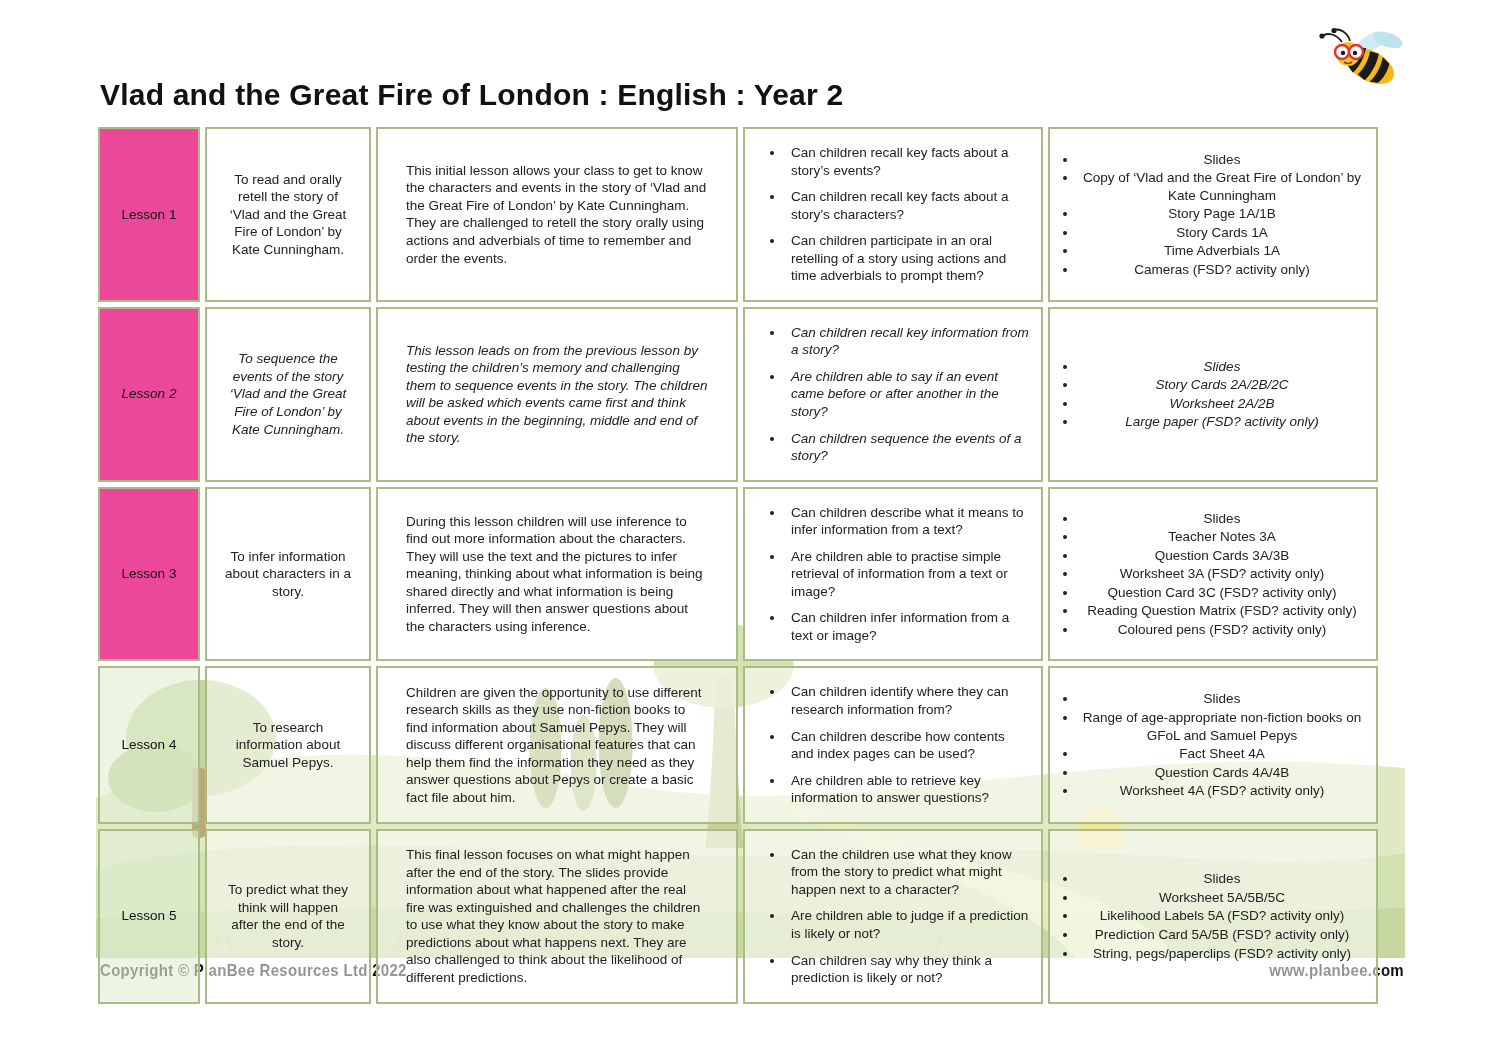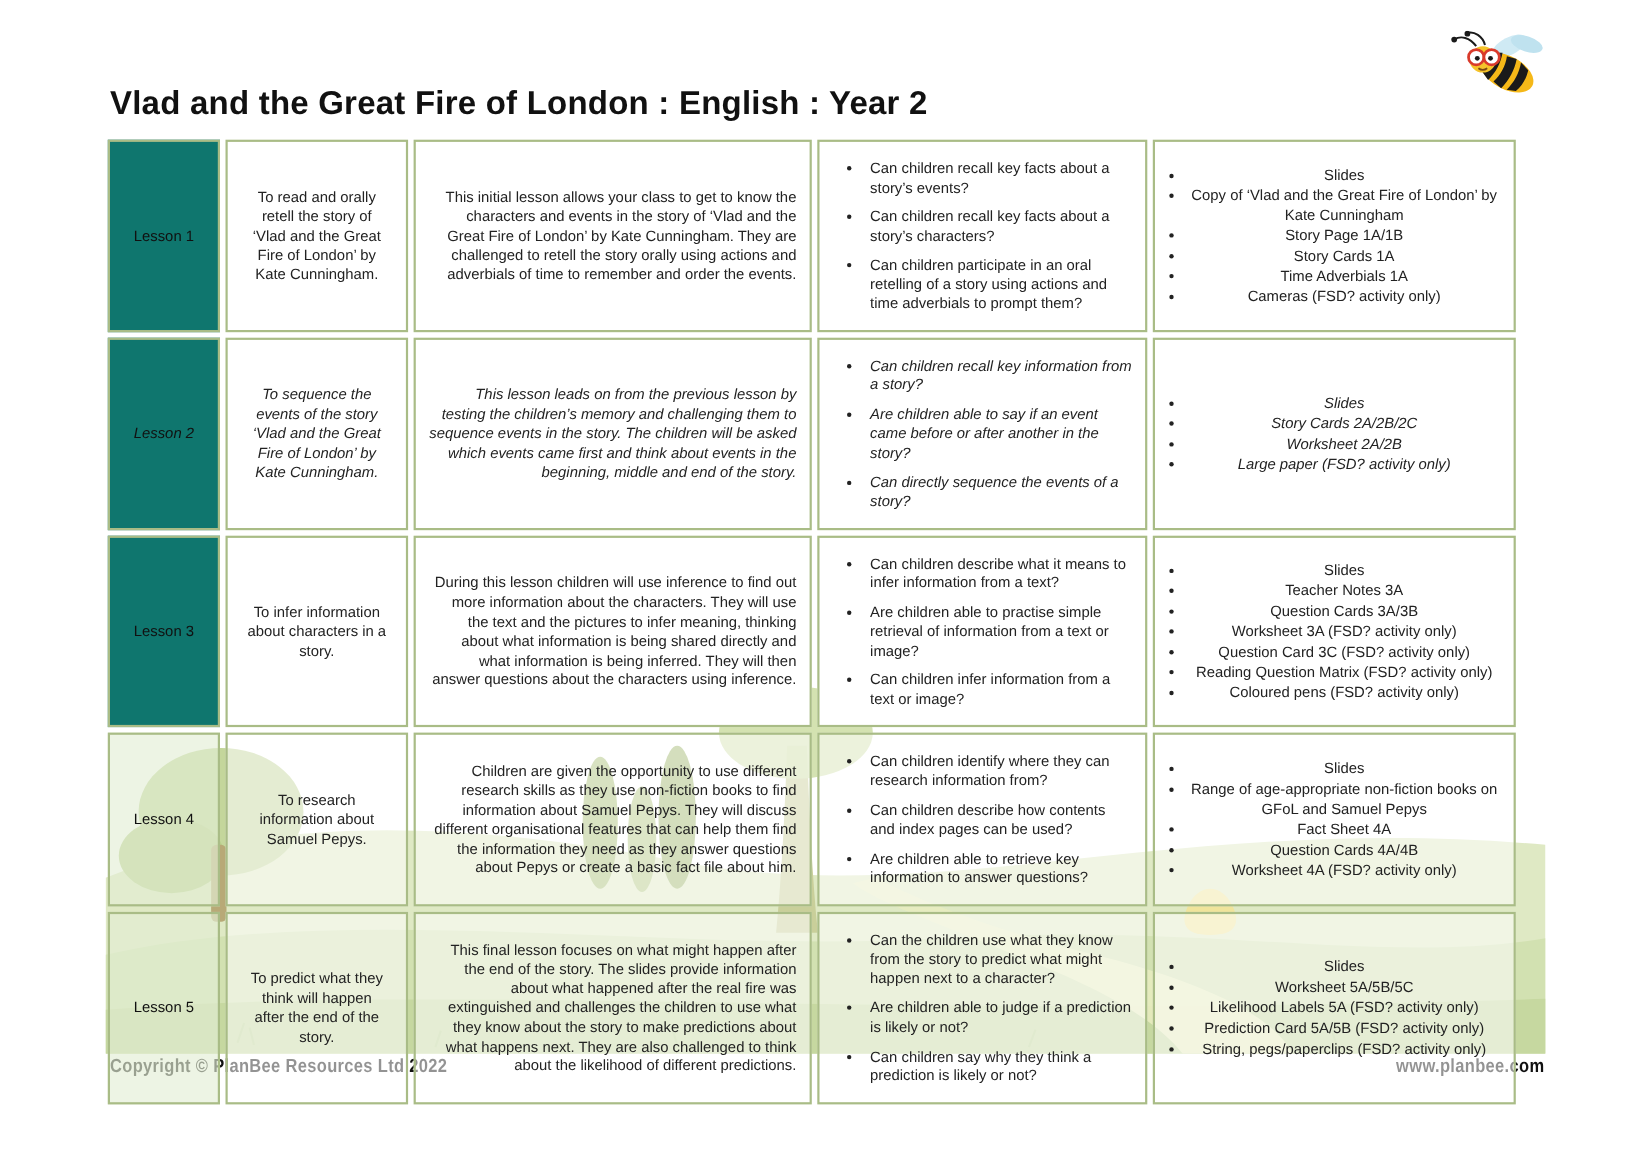--- a/index.html
+++ b/index.html
@@ -42,25 +42,25 @@
     border:2px solid #a9bc86;
     vertical-align:middle;
     font-size:13.5px;line-height:1.3;font-weight:normal;
   }
   .corner{border:none !important;background:transparent !important;}
   th.colhead{
     background:#dce8c6;height:38px;
     font-size:16px;font-weight:bold;color:#111;text-align:center;
   }
   th.lesson{
-    background:#0f766e;width:96px;
+    background:#ec4899;width:96px;
     font-size:18px;font-weight:bold;color:#111;text-align:center;
   }
   td.obj{background:#fff;text-align:center;padding:6px 16px;}
-  td.ovw{background:#fff;text-align:right;padding:6px 12px;}
+  td.ovw{background:#fff;text-align:left;padding:6px 28px;}
   td.aq {background:#fff;text-align:left;padding:6px 6px;}
   td.res{background:#fff;text-align:center;padding:6px 8px;}
   tr.r1 td,tr.r1 th{height:152px;}
   tr.r2 td,tr.r2 th{height:144px;font-style:italic;}
   tr.r3 td,tr.r3 th{height:156px;}
   tr.r4 td,tr.r4 th{height:140px;}
   tr.r5 td,tr.r5 th{height:158px;}
   
   tr.ghost td.obj, tr.ghost td.ovw, tr.ghost td.aq, tr.ghost td.res{
     background:rgba(255,255,255,0.55);
@@ -177,21 +177,21 @@
     </tr>
 
     <tr class="r2">
       <th class="lesson">Lesson 2</th>
       <td class="obj">To sequence the events of the story ‘Vlad and the Great Fire of London’ by Kate Cunningham.</td>
       <td class="ovw">This lesson leads on from the previous lesson by testing the children’s memory and challenging them to sequence events in the story. The children will be asked which events came first and think about events in the beginning, middle and end of the story.</td>
       <td class="aq">
         <ul class="qlist">
               <li>Can children recall key information from a story?</li>
               <li>Are children able to say if an event came before or after another in the story?</li>
-              <li>Can directly sequence the events of a story?</li>
+              <li>Can children sequence the events of a story?</li>
             </ul>
       </td>
       <td class="res">
         <ul class="rlist">
               <li>Slides</li>
               <li>Story Cards 2A/2B/2C</li>
               <li>Worksheet 2A/2B</li>
               <li>Large paper (FSD? activity only)</li>
             </ul>
       </td>

